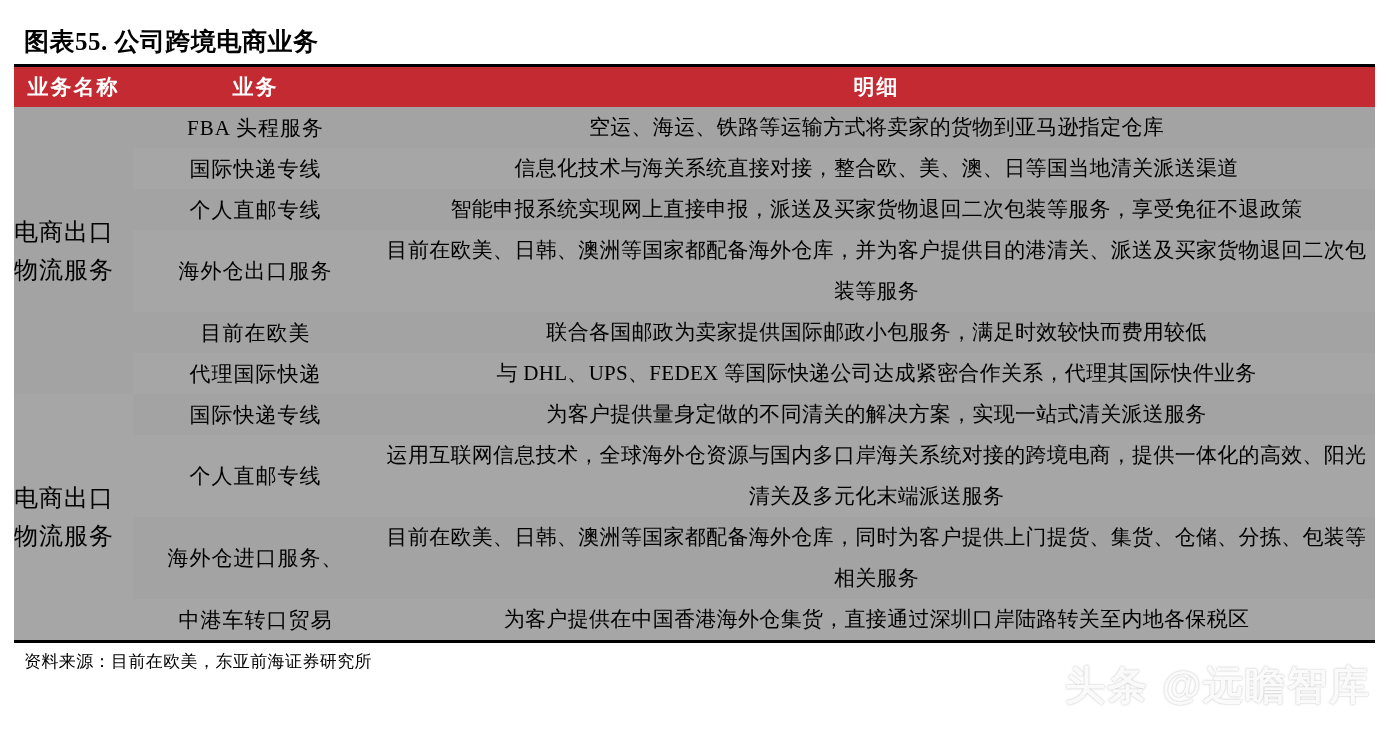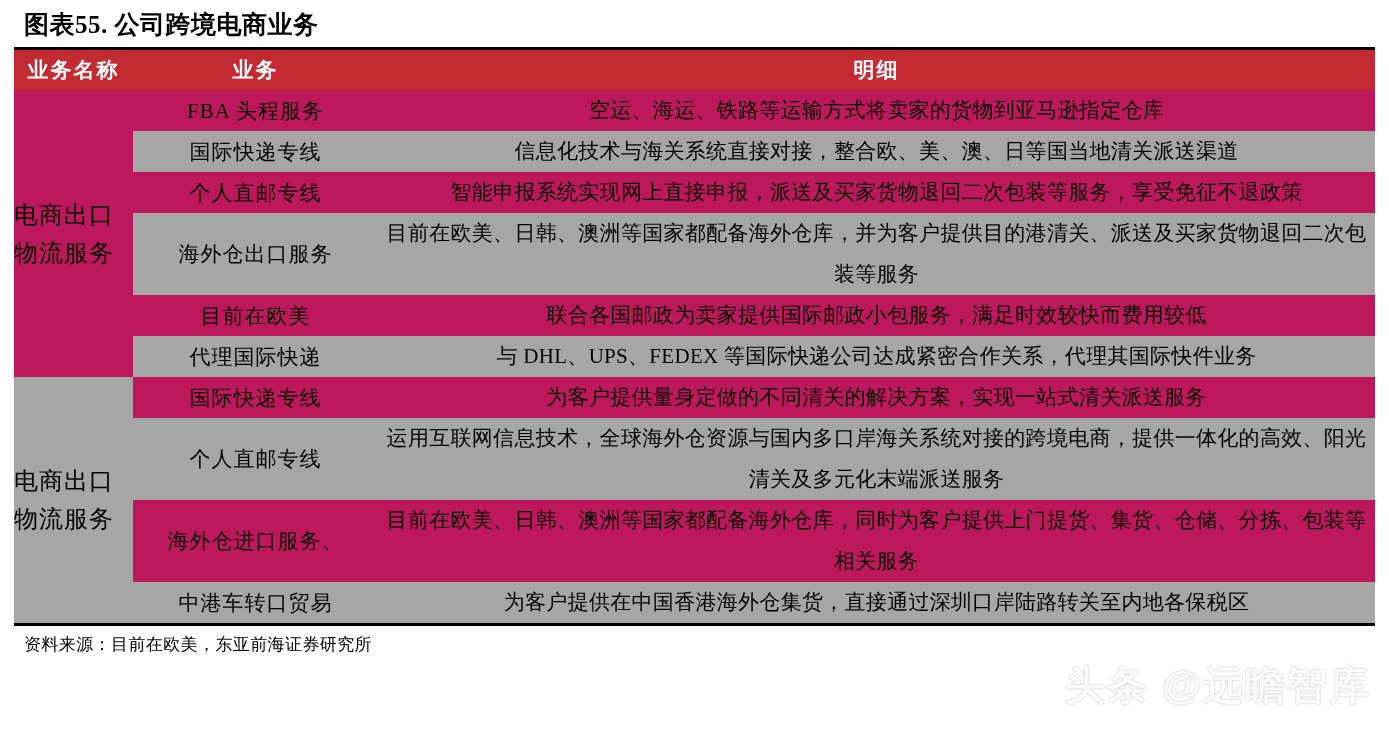--- a/index.html
+++ b/index.html
@@ -15,21 +15,21 @@
     color: #000000;
     overflow: hidden;
     position: relative;
   }
 
   .page {
     position: relative;
     width: 1389px;
     height: 733px;
     box-sizing: border-box;
-    padding: 1px 14px;
+    padding: 18px 14px;
   }
 
   
   .fig-title {
     font-size: 25px;
     font-weight: bold;
     letter-spacing: 0.5px;
     line-height: 36px;
     padding: 6px 0 4px 10px;
     white-space: nowrap;
@@ -93,21 +93,21 @@
 
   td.detail {
     text-align: center;
     font-size: 21px;
     line-height: 41px;
     letter-spacing: 0.3px;
     padding: 3px 8px 3px 6px;
   }
 
   .shade-gray { background: #a6a6a6; }
-  .shade-white { background: #be185d; }
+  .shade-white { background: #a3a3a3; }
 
   
   td.sep { border-left: 2px solid #ffffff; }
 
   
   .bottom-rule {
     height: 3px;
     background: #000000;
     width: 1361px;
   }

